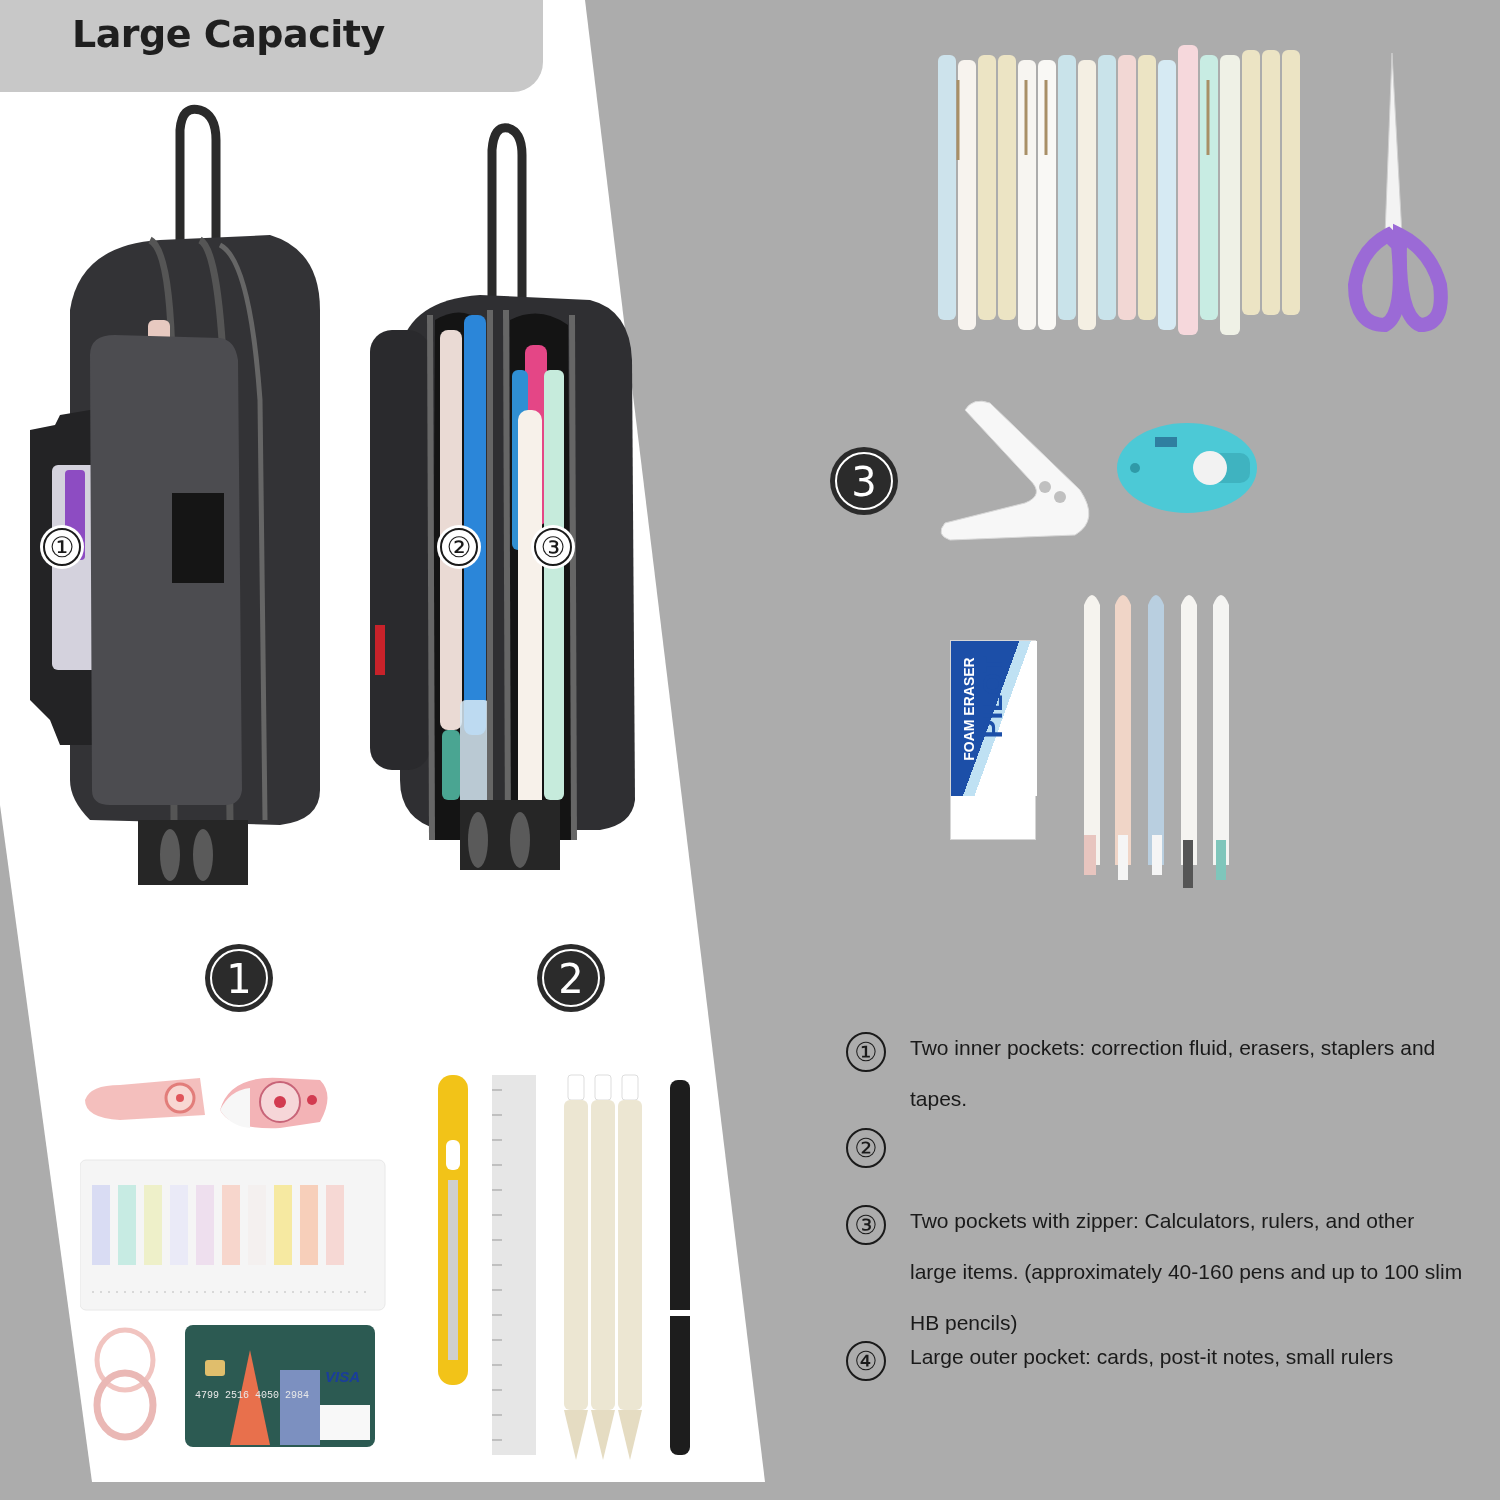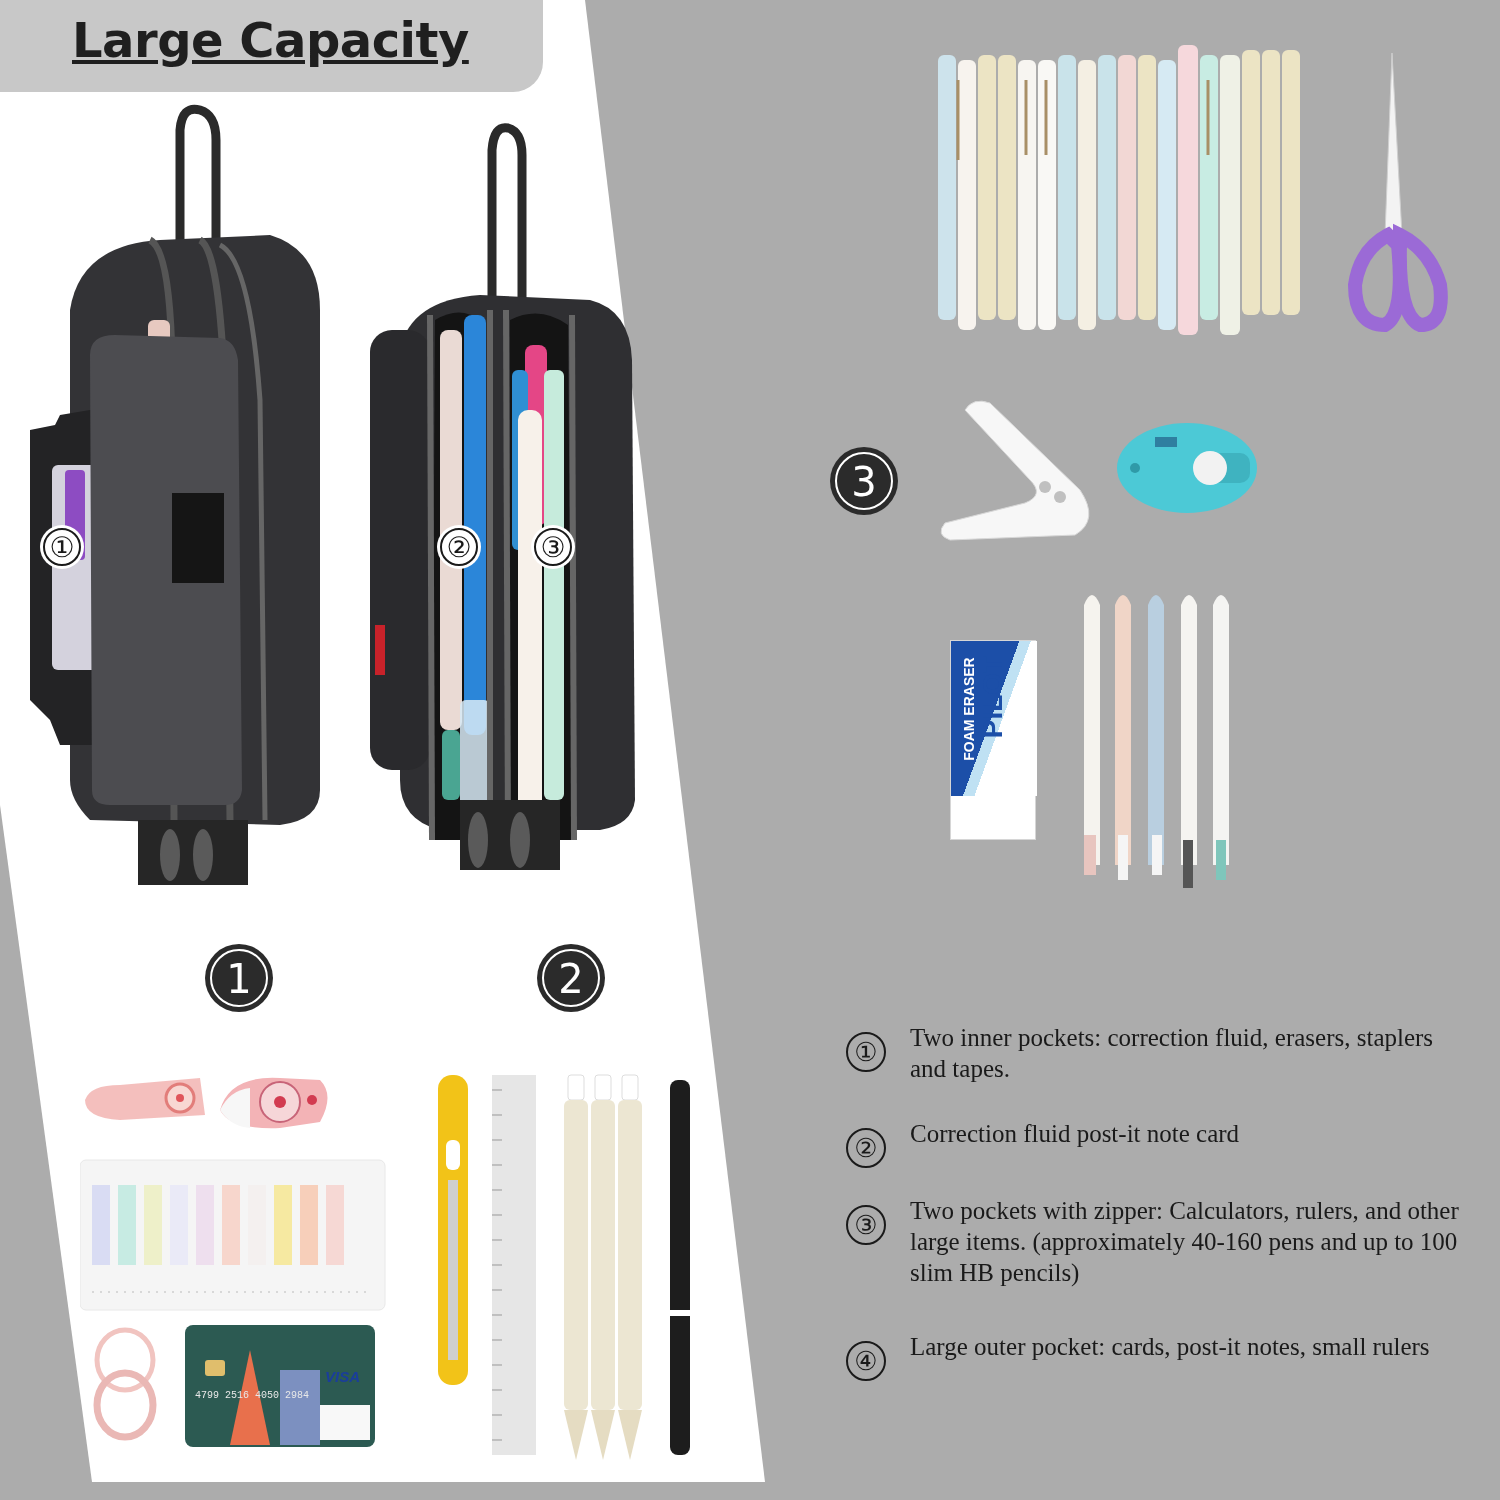--- a/index.html
+++ b/index.html
@@ -11,21 +11,21 @@
   #panel { position: absolute; left: 0; top: 0; width: 1500px; height: 1500px; }
 
   
   .title-tab {
     position: absolute; left: 0; top: 0; width: 543px; height: 92px;
     background: #c8c8c8; border-bottom-right-radius: 30px;
   }
   .title-tab .title {
     position: absolute; left: 72px; top: 12px;
     font-family: "DejaVu Sans", sans-serif; font-weight: bold;
-    font-size: 48px; color: #1f1f1f; letter-spacing: -0.5px; text-decoration: underline;
+    font-size: 38px; color: #1f1f1f; letter-spacing: -0.5px;
   }
 
   
   .badge-dark {
     position: absolute; width: 68px; height: 68px; border-radius: 50%;
     background: #2b2b2b; display: flex; align-items: center; justify-content: center;
   }
   .badge-dark::before {
     content: ""; position: absolute; inset: 5px; border-radius: 50%;
     border: 2px solid #fff;
@@ -46,21 +46,21 @@
 
   
   .feature { position: absolute; left: 846px; width: 620px; display: flex; }
   .feature .num {
     flex: 0 0 40px; height: 40px; border: 2.5px solid #1a1a1a; border-radius: 50%;
     display: flex; align-items: center; justify-content: center;
     font-size: 26px; color: #1a1a1a; margin-right: 24px; margin-top: 10px;
     font-family: "Liberation Sans", sans-serif;
   }
   .feature .txt {
-    font-family: Liberation Serif, serif; font-size: 25px; line-height: 31px; color: #1a1a1a;
+    font-family: Liberation Sans, sans-serif; font-size: 21px; line-height: 51px; color: #1a1a1a;
   }
 </style>
 </head>
 <body>
 
 <svg id="panel" viewBox="0 0 1500 1500">
   <polygon points="0,0 585,0 765,1482 92,1482 0,805" fill="#ffffff"></polygon>
 </svg>
 
 <div class="title-tab">
@@ -284,21 +284,20 @@
     <rect x="146" y="255" width="10" height="40" fill="#7fc6bb"></rect>
   </g>
 </svg>
 
 <div class="feature" style="top:1022px">
   <div class="num">①</div>
   <div class="txt">Two inner pockets:  correction fluid, erasers, staplers and tapes.</div>
 </div>
 <div class="feature" style="top:1118px">
   <div class="num">②</div>
-  <div class="txt">Correction fluid post-it note card</div>
 </div>
 <div class="feature" style="top:1195px">
   <div class="num">③</div>
   <div class="txt">Two pockets with zipper: Calculators, rulers, and other large items. (approximately 40-160 pens and up to 100 slim HB pencils)</div>
 </div>
 <div class="feature" style="top:1331px">
   <div class="num">④</div>
   <div class="txt">Large outer pocket: cards, post-it notes, small rulers</div>
 </div>
 

